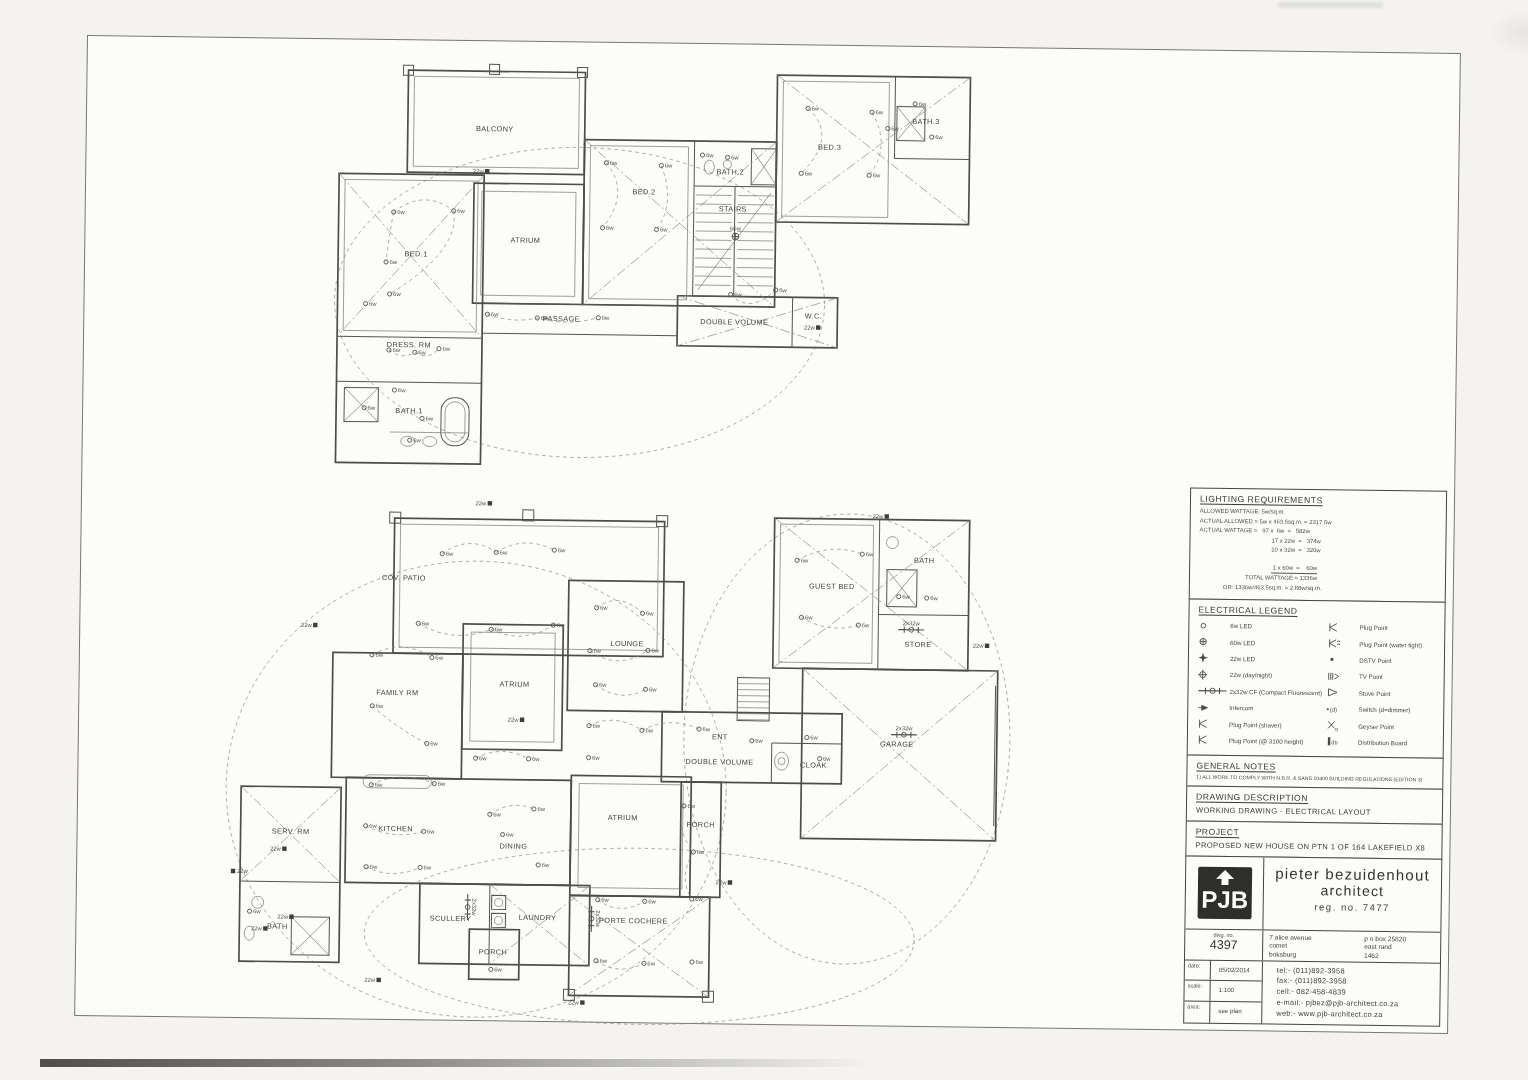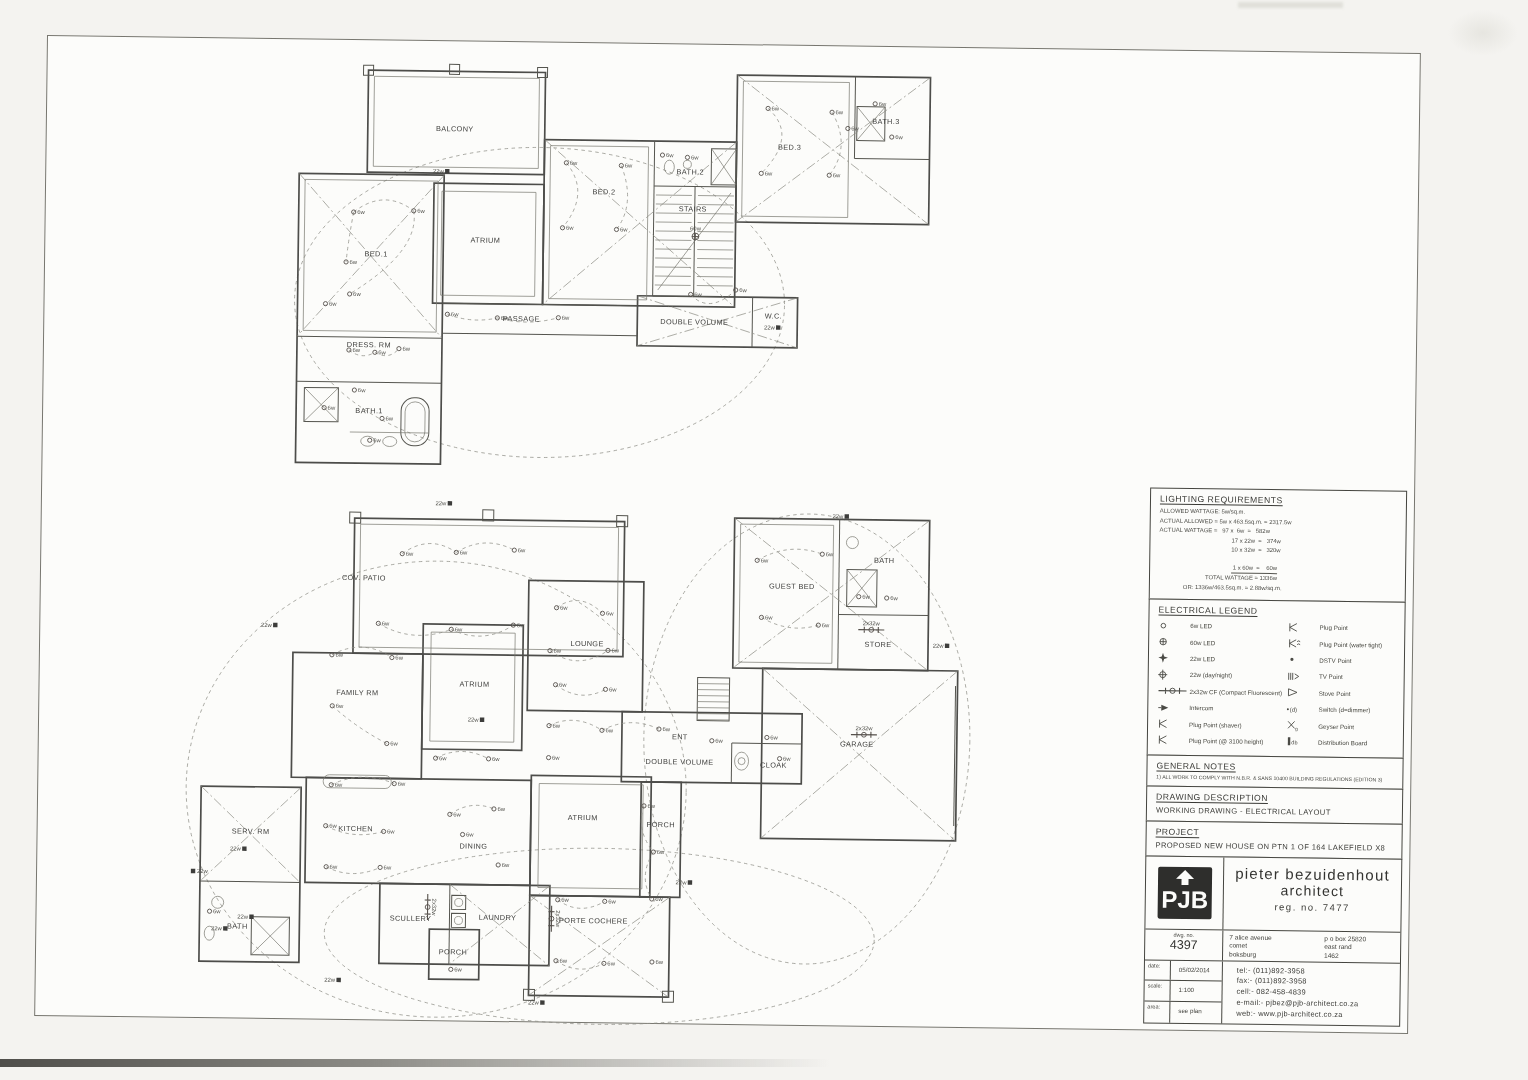--- a/index.html
+++ b/index.html
@@ -1,17 +1,17 @@
 <!DOCTYPE html>
 <html><head>
 <meta charset="utf-8">
 <style>
   html,body{margin:0;padding:0;background:#f4f3f0;width:1528px;height:1080px;overflow:hidden;
     font-family:"Liberation Sans", sans-serif;color:#3e3e3c;}
-  #stage{position:relative;width:1332px;height:1080px;}
+  #stage{position:relative;width:1332px;height:1080px;margin-left:40px;}
   
   #sheet{position:absolute;left:47px;top:35px;width:1372px;height:979px;
     border:1px solid #77766f;background:#fcfcfa;transform:rotate(.75deg);transform-origin:top left;}
   .artifact{position:absolute;pointer-events:none;}
   #edge-shadow{left:0;top:1059px;width:830px;height:8px;
     background:linear-gradient(to right,#4f4e4a,#8c8b86 45%,rgba(200,199,194,0));filter:blur(.6px);}
   #smudge1{left:1238px;top:2px;width:105px;height:6px;background:#dddcd6;filter:blur(1.5px);opacity:.85;}
   #smudge2{left:1448px;top:10px;width:70px;height:46px;background:radial-gradient(closest-side,#e3e2dc,rgba(244,243,240,0));opacity:.8;}
   
   svg text{font-family:"Liberation Sans", sans-serif;}

